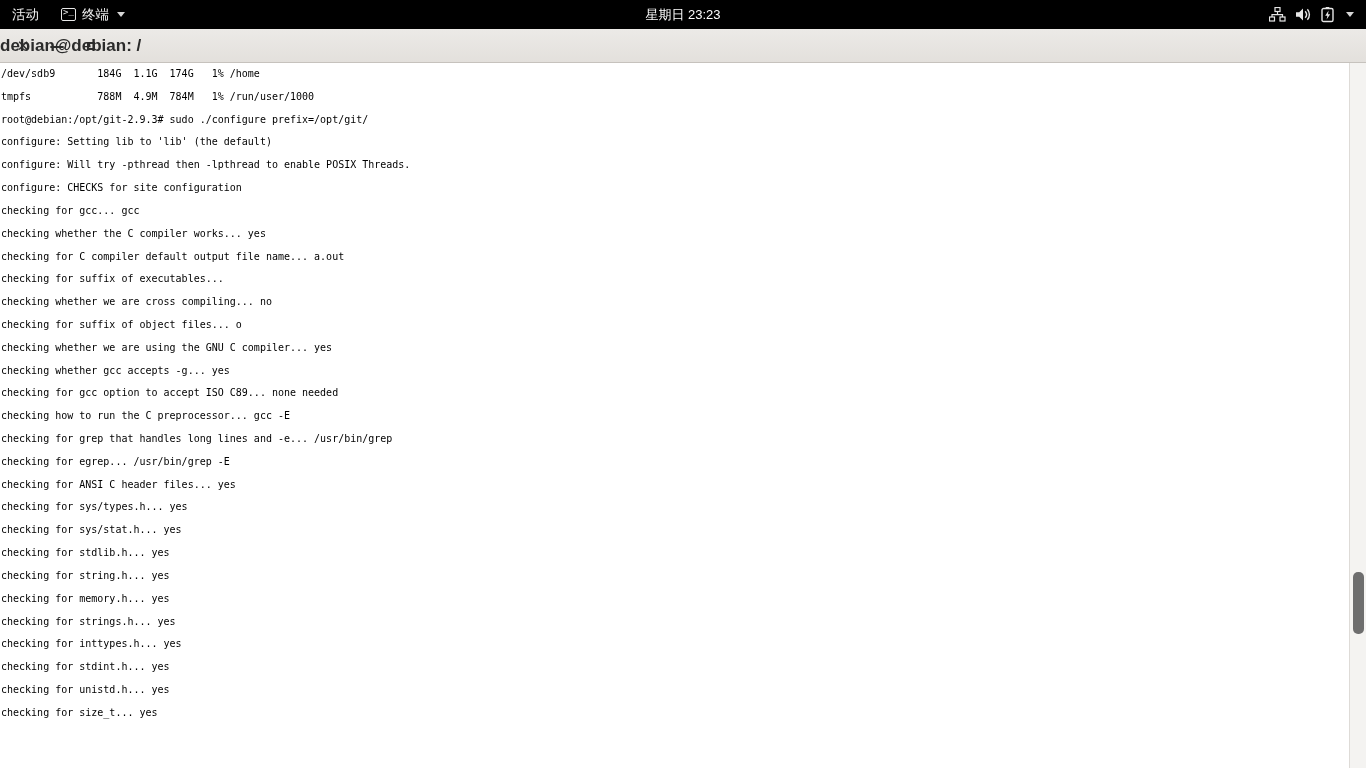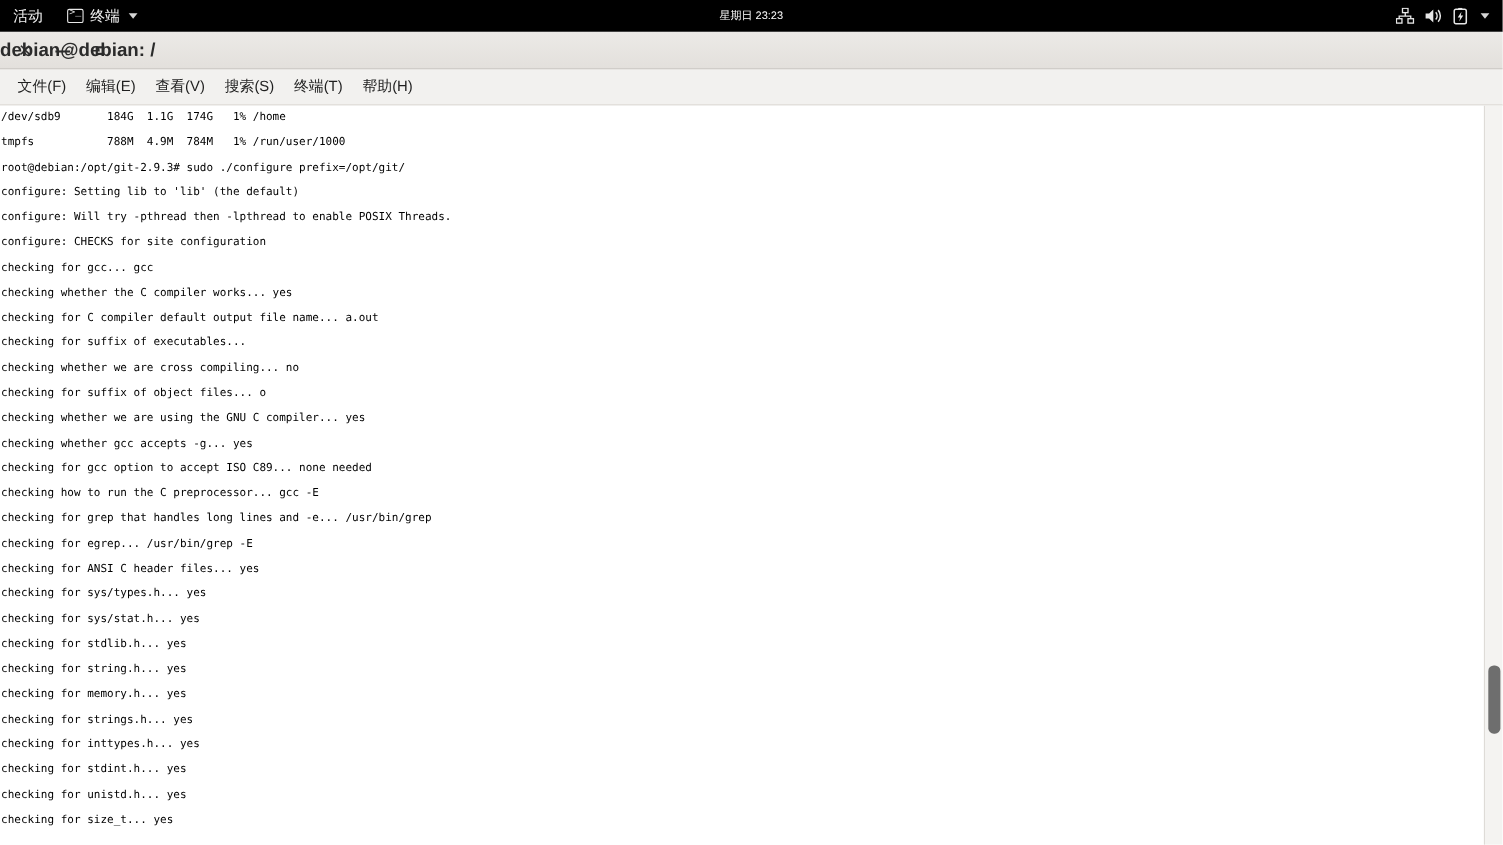--- a/index.html
+++ b/index.html
@@ -55,21 +55,21 @@
     border-left:4.5px solid transparent;
     border-right:4.5px solid transparent;
     border-top:5px solid #d6d6d6;
     display:inline-block;
     margin-left:2px;
   }
   #clock {
     position:absolute; left:0; right:0; top:0;
     height:29px; line-height:29px;
     text-align:center;
-    font-size:10px;
+    font-size:13px;
     color:#ffffff;
     pointer-events:none;
   }
   #clock span { pointer-events:auto; cursor:default; }
   #tb-right {
     position:absolute; right:6px; top:0;
     height:29px;
     display:flex; align-items:center; gap:9px;
     padding-right:6px;
   }
@@ -222,28 +222,20 @@
     <div id="win-controls">
       <div class="wbtn close">✕</div>
       <div class="wbtn min">—</div>
       <div class="wbtn max">
           <span class="sq"></span>
         </div>
     </div>
     <div id="win-title">debian@debian: /</div>
   </div>
 
-  <div id="menubar">
-    <div class="menu-item">文件(F)</div>
-    <div class="menu-item">编辑(E)</div>
-    <div class="menu-item">查看(V)</div>
-    <div class="menu-item">搜索(S)</div>
-    <div class="menu-item">终端(T)</div>
-    <div class="menu-item">帮助(H)</div>
-  </div>
 
   <div id="term-wrap">
     <div id="term-output" style="background: rgb(255, 255, 255); color: rgb(0, 0, 0);"><div class="tline">/dev/sdb9       184G  1.1G  174G   1% /home</div><div class="tline">tmpfs           788M  4.9M  784M   1% /run/user/1000</div><div class="tline">root@debian:/opt/git-2.9.3# sudo ./configure prefix=/opt/git/</div><div class="tline">configure: Setting lib to 'lib' (the default)</div><div class="tline">configure: Will try -pthread then -lpthread to enable POSIX Threads.</div><div class="tline">configure: CHECKS for site configuration</div><div class="tline">checking for gcc... gcc</div><div class="tline">checking whether the C compiler works... yes</div><div class="tline">checking for C compiler default output file name... a.out</div><div class="tline">checking for suffix of executables...</div><div class="tline">checking whether we are cross compiling... no</div><div class="tline">checking for suffix of object files... o</div><div class="tline">checking whether we are using the GNU C compiler... yes</div><div class="tline">checking whether gcc accepts -g... yes</div><div class="tline">checking for gcc option to accept ISO C89... none needed</div><div class="tline">checking how to run the C preprocessor... gcc -E</div><div class="tline">checking for grep that handles long lines and -e... /usr/bin/grep</div><div class="tline">checking for egrep... /usr/bin/grep -E</div><div class="tline">checking for ANSI C header files... yes</div><div class="tline">checking for sys/types.h... yes</div><div class="tline">checking for sys/stat.h... yes</div><div class="tline">checking for stdlib.h... yes</div><div class="tline">checking for string.h... yes</div><div class="tline">checking for memory.h... yes</div><div class="tline">checking for strings.h... yes</div><div class="tline">checking for inttypes.h... yes</div><div class="tline">checking for stdint.h... yes</div><div class="tline">checking for unistd.h... yes</div><div class="tline">checking for size_t... yes</div></div>
     <div id="term-scrollbar">
       <div id="term-scroll-thumb" style="top: 509px; height: 62px;"></div>
     </div>
   </div>
 
 </div>
 

